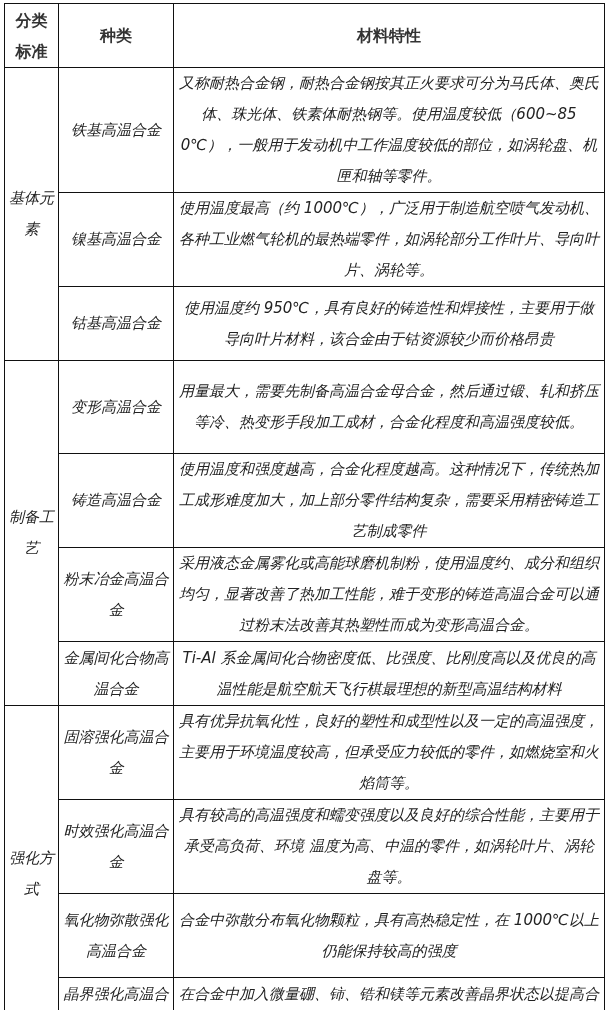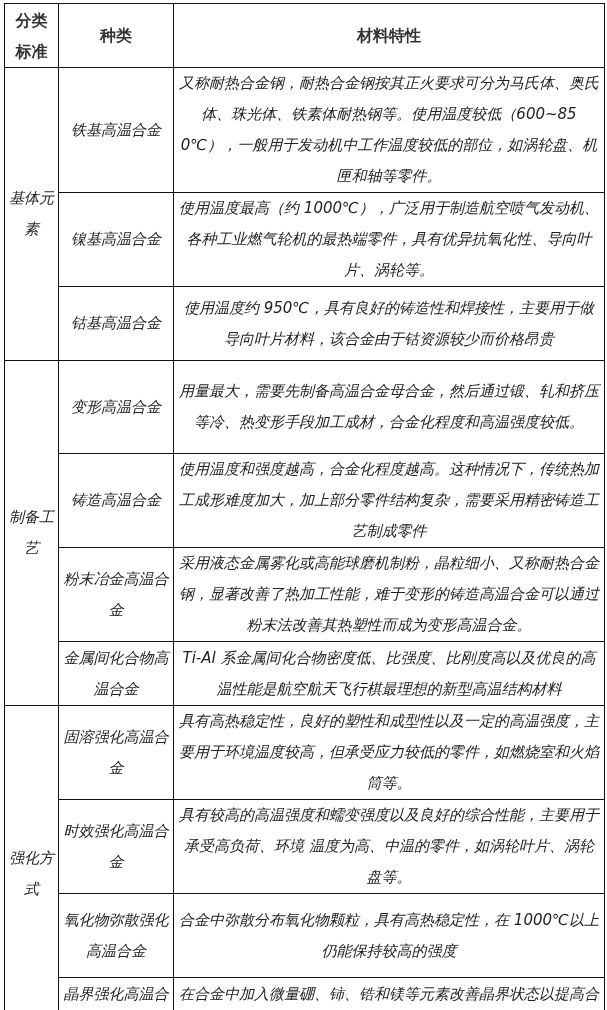--- a/index.html
+++ b/index.html
@@ -77,49 +77,49 @@
   </thead>
   <tbody>
 
     <tr style="height:121px">
       <td class="group-cell" rowspan="3">基体元素</td>
       <td class="type-cell">铁基高温合金</td>
       <td class="desc-cell">又称耐热合金钢，耐热合金钢按其正火要求可分为马氏体、奥氏体、珠光体、铁素体耐热钢等。使用温度较低（600~850℃），一般用于发动机中工作温度较低的部位，如涡轮盘、机匣和轴等零件。</td>
     </tr>
     <tr style="height:93px">
       <td class="type-cell">镍基高温合金</td>
-      <td class="desc-cell">使用温度最高（约 1000℃），广泛用于制造航空喷气发动机、各种工业燃气轮机的最热端零件，具有优异抗氧化性、导向叶片、涡轮等。</td>
+      <td class="desc-cell">使用温度最高（约 1000℃），广泛用于制造航空喷气发动机、各种工业燃气轮机的最热端零件，如涡轮部分工作叶片、导向叶片、涡轮等。</td>
     </tr>
     <tr style="height:74px">
       <td class="type-cell">钴基高温合金</td>
       <td class="desc-cell">使用温度约 950℃，具有良好的铸造性和焊接性，主要用于做导向叶片材料，该合金由于钴资源较少而价格昂贵</td>
     </tr>
 
     <tr style="height:93px">
       <td class="group-cell" rowspan="4">制备工艺</td>
       <td class="type-cell">变形高温合金</td>
       <td class="desc-cell">用量最大，需要先制备高温合金母合金，然后通过锻、轧和挤压等冷、热变形手段加工成材，合金化程度和高温强度较低。</td>
     </tr>
     <tr style="height:93px">
       <td class="type-cell">铸造高温合金</td>
       <td class="desc-cell">使用温度和强度越高，合金化程度越高。这种情况下，传统热加工成形难度加大，加上部分零件结构复杂，需要采用精密铸造工艺制成零件</td>
     </tr>
     <tr style="height:93px">
       <td class="type-cell">粉末冶金高温合金</td>
-      <td class="desc-cell">采用液态金属雾化或高能球磨机制粉，晶粒细小、又称耐热合金钢，显著改善了热加工性能，难于变形的铸造高温合金可以通过粉末法改善其热塑性而成为变形高温合金。</td>
+      <td class="desc-cell">采用液态金属雾化或高能球磨机制粉，使用温度约、成分和组织均匀，显著改善了热加工性能，难于变形的铸造高温合金可以通过粉末法改善其热塑性而成为变形高温合金。</td>
     </tr>
     <tr style="height:64px">
       <td class="type-cell">金属间化合物高温合金</td>
       <td class="desc-cell">Ti-Al 系金属间化合物密度低、比强度、比刚度高以及优良的高温性能是航空航天飞行棋最理想的新型高温结构材料</td>
     </tr>
 
     <tr style="height:94px">
       <td class="group-cell" rowspan="4">强化方式</td>
       <td class="type-cell">固溶强化高温合金</td>
-      <td class="desc-cell">具有高热稳定性，良好的塑性和成型性以及一定的高温强度，主要用于环境温度较高，但承受应力较低的零件，如燃烧室和火焰筒等。</td>
+      <td class="desc-cell">具有优异抗氧化性，良好的塑性和成型性以及一定的高温强度，主要用于环境温度较高，但承受应力较低的零件，如燃烧室和火焰筒等。</td>
     </tr>
     <tr style="height:93px">
       <td class="type-cell">时效强化高温合金</td>
       <td class="desc-cell">具有较高的高温强度和蠕变强度以及良好的综合性能，主要用于承受高负荷、环境 温度为高、中温的零件，如涡轮叶片、涡轮盘等。</td>
     </tr>
     <tr style="height:84px">
       <td class="type-cell">氧化物弥散强化高温合金</td>
       <td class="desc-cell">合金中弥散分布氧化物颗粒，具有高热稳定性，在 1000℃以上仍能保持较高的强度</td>
     </tr>
     <tr style="height:65px">

